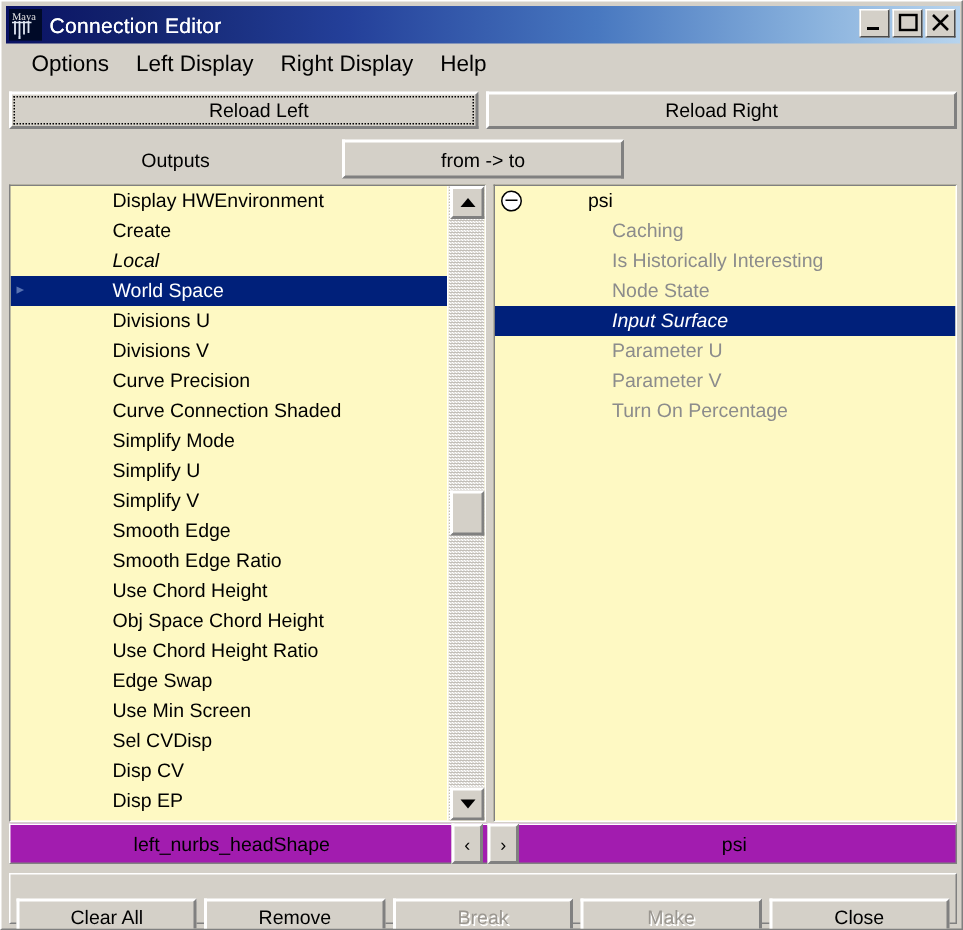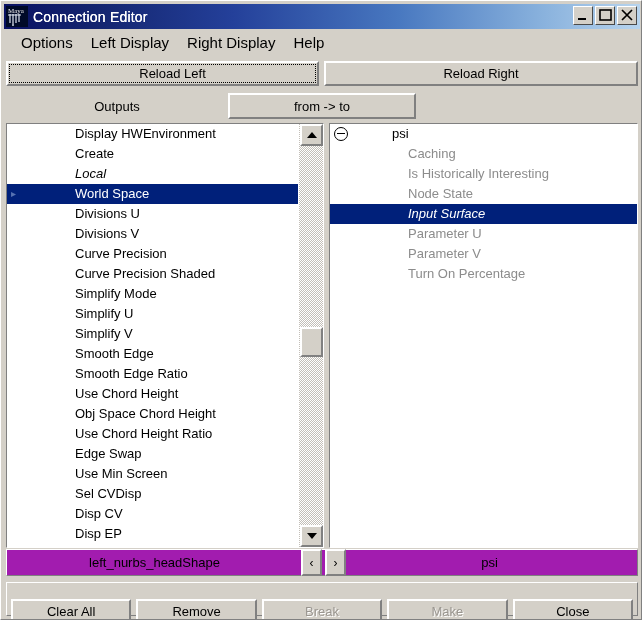--- a/index.html
+++ b/index.html
@@ -148,21 +148,21 @@
 
   
   .panels {
     position: absolute;
     left: 5px; top: 122px;
     width: 632px;
     height: 425px;
     display: flex;
   }
   .panel {
-    background: #ffffff;
+    background: #fef9c3;
     border: 1px solid;
     border-color: #808080 #ffffff #ffffff #808080;
     box-sizing: border-box;
     position: relative;
     overflow: hidden;
   }
   .panel-left  { width: 318px; height: 425px; margin-right: 5px; }
   .panel-right { width: 309px; height: 425px; }
 
   .list {
@@ -396,21 +396,21 @@
         <div class="row">Display HWEnvironment</div>
         <div class="row">Create</div>
         <div class="row italic">Local</div>
         <div class="row selected">
           <span class="sel-marker">▸</span>
           <span>World Space</span>
         </div>
         <div class="row">Divisions U</div>
         <div class="row">Divisions V</div>
         <div class="row">Curve Precision</div>
-        <div class="row">Curve Precision Shaded</div>
+        <div class="row">Curve Connection Shaded</div>
         <div class="row">Simplify Mode</div>
         <div class="row">Simplify U</div>
         <div class="row">Simplify V</div>
         <div class="row">Smooth Edge</div>
         <div class="row">Smooth Edge Ratio</div>
         <div class="row">Use Chord Height</div>
         <div class="row">Obj Space Chord Height</div>
         <div class="row">Use Chord Height Ratio</div>
         <div class="row">Edge Swap</div>
         <div class="row">Use Min Screen</div>

